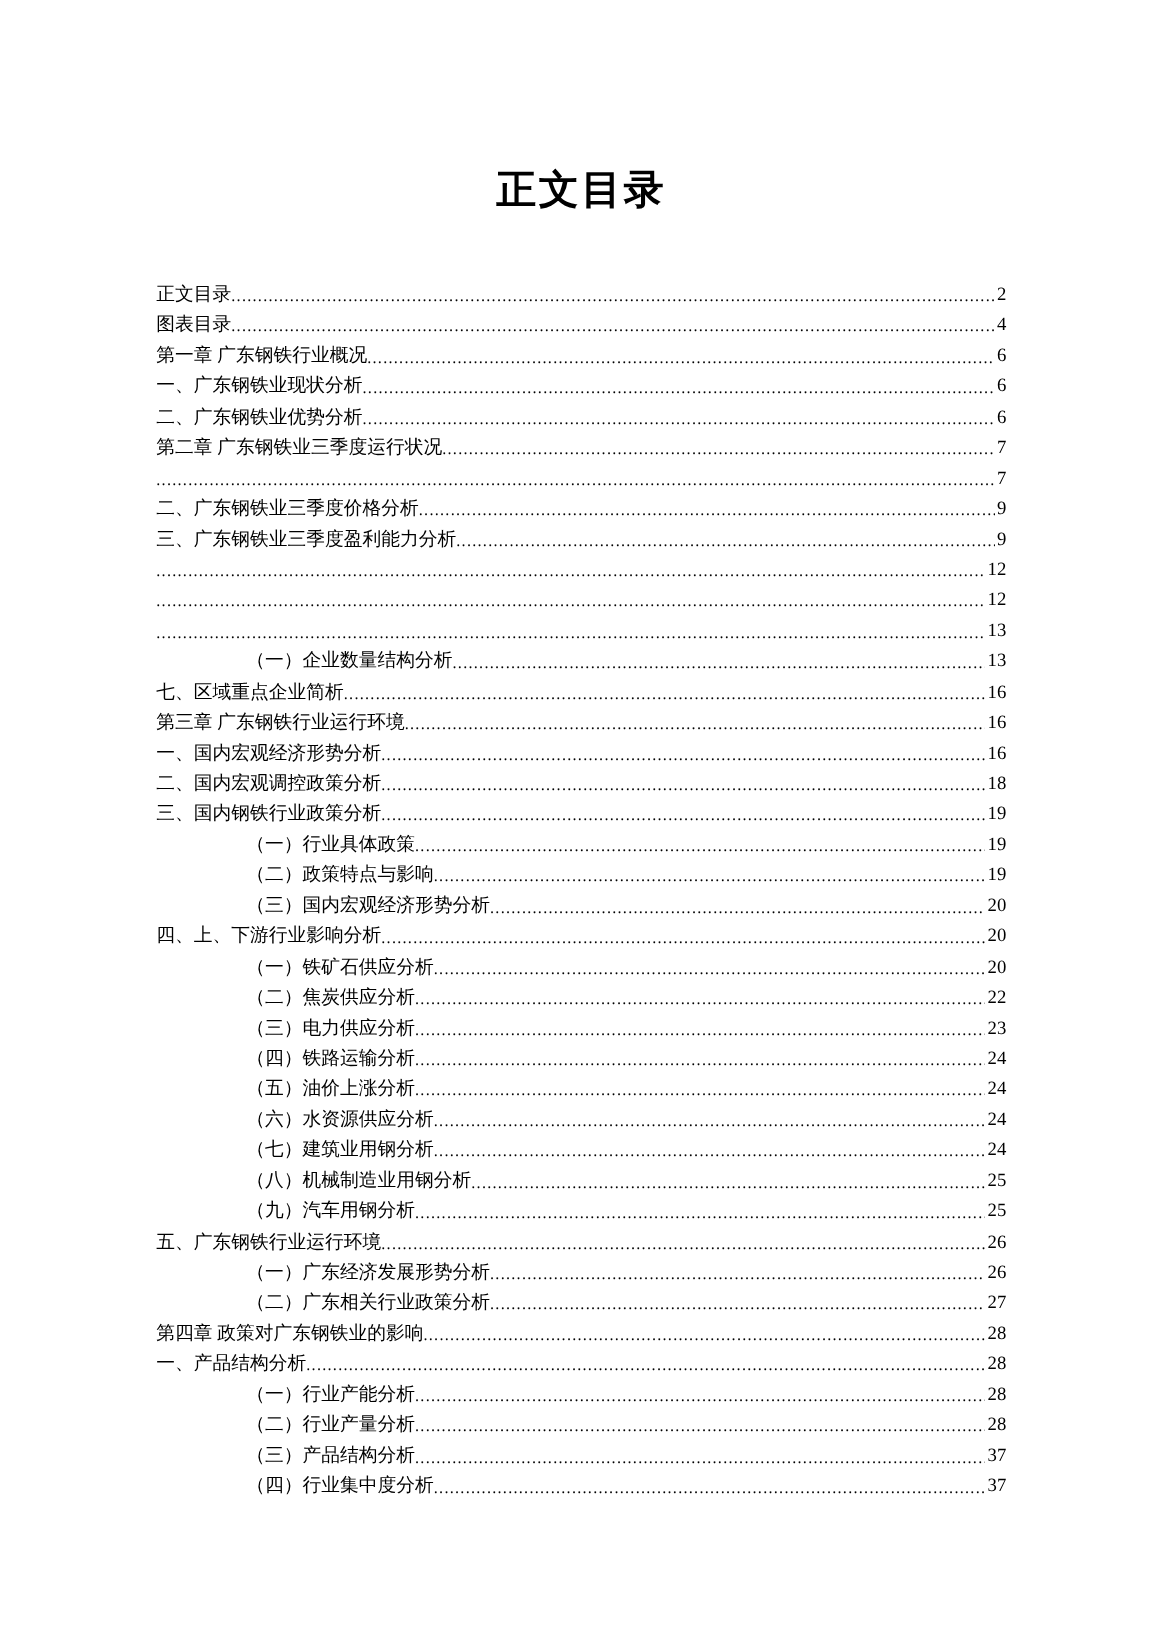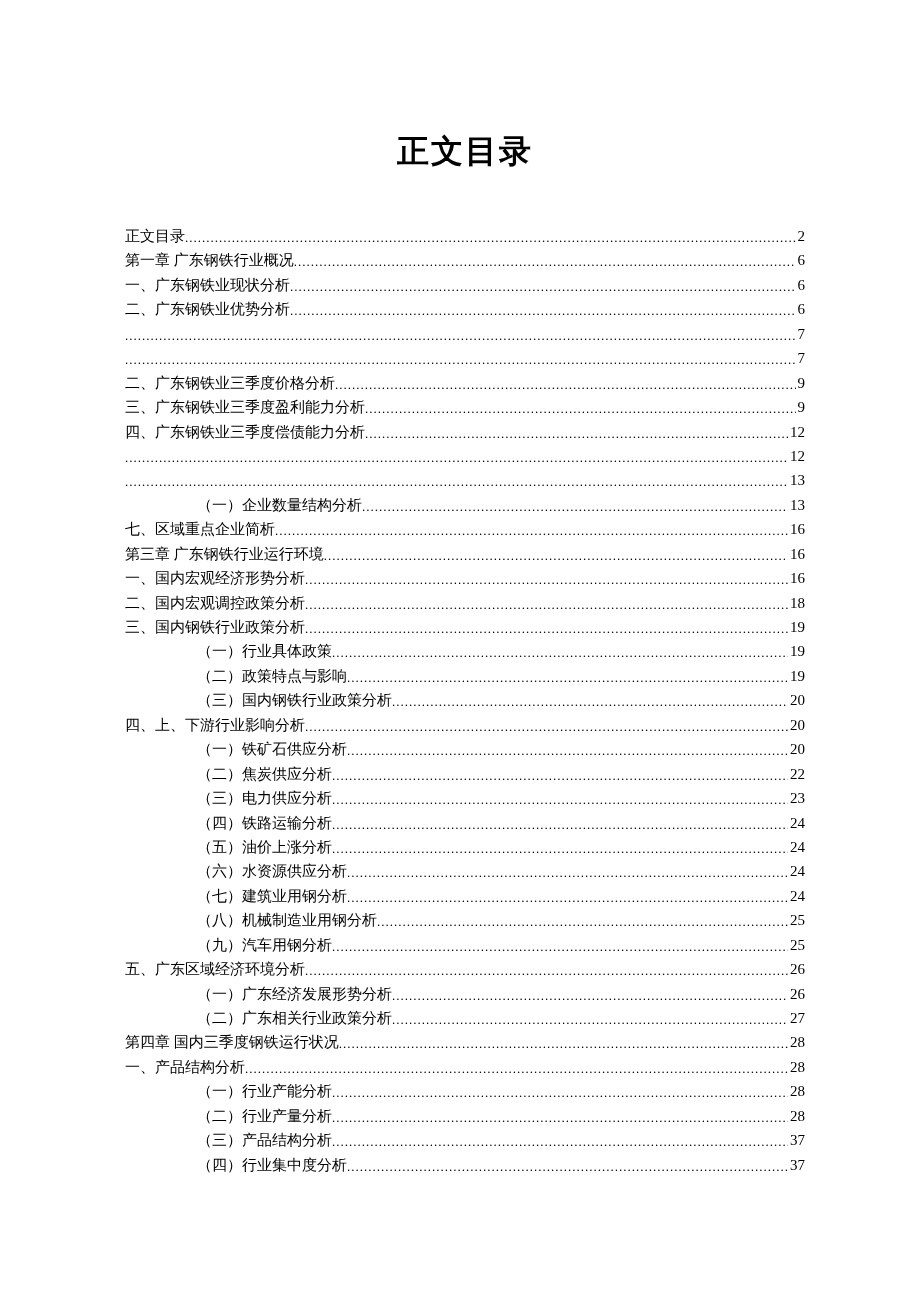--- a/index.html
+++ b/index.html
@@ -57,54 +57,59 @@
 
 <h1 class="page-title">正文目录</h1>
 
 <div class="toc" id="toc">
     <div class="toc-row lvl-0">
       <span class="toc-label">正文目录</span>
       <span class="toc-dots"></span>
       <span class="toc-page">2</span>
     </div>
     <div class="toc-row lvl-0">
+      <span class="toc-label">图表目录</span>
+      <span class="toc-dots"></span>
+      <span class="toc-page">4</span>
+    </div>
+    <div class="toc-row lvl-0">
       <span class="toc-label">第一章 广东钢铁行业概况</span>
       <span class="toc-dots"></span>
       <span class="toc-page">6</span>
     </div>
     <div class="toc-row lvl-1">
       <span class="toc-label">一、广东钢铁业现状分析</span>
       <span class="toc-dots"></span>
       <span class="toc-page">6</span>
     </div>
     <div class="toc-row lvl-1">
       <span class="toc-label">二、广东钢铁业优势分析</span>
       <span class="toc-dots"></span>
       <span class="toc-page">6</span>
     </div>
     <div class="toc-row lvl-0">
+      <span class="toc-label">第二章 广东钢铁业三季度运行状况</span>
       <span class="toc-dots"></span>
       <span class="toc-page">7</span>
     </div>
     <div class="toc-row lvl-1">
       <span class="toc-dots"></span>
       <span class="toc-page">7</span>
     </div>
     <div class="toc-row lvl-1">
       <span class="toc-label">二、广东钢铁业三季度价格分析</span>
       <span class="toc-dots"></span>
       <span class="toc-page">9</span>
     </div>
     <div class="toc-row lvl-1">
       <span class="toc-label">三、广东钢铁业三季度盈利能力分析</span>
       <span class="toc-dots"></span>
       <span class="toc-page">9</span>
     </div>
     <div class="toc-row lvl-1">
-      <span class="toc-label">四、广东钢铁业三季度偿债能力分析</span>
       <span class="toc-dots"></span>
       <span class="toc-page">12</span>
     </div>
     <div class="toc-row lvl-1">
       <span class="toc-dots"></span>
       <span class="toc-page">12</span>
     </div>
     <div class="toc-row lvl-1">
       <span class="toc-dots"></span>
       <span class="toc-page">13</span>
@@ -143,21 +148,21 @@
       <span class="toc-label">（一）行业具体政策</span>
       <span class="toc-dots"></span>
       <span class="toc-page">19</span>
     </div>
     <div class="toc-row lvl-2">
       <span class="toc-label">（二）政策特点与影响</span>
       <span class="toc-dots"></span>
       <span class="toc-page">19</span>
     </div>
     <div class="toc-row lvl-2">
-      <span class="toc-label">（三）国内钢铁行业政策分析</span>
+      <span class="toc-label">（三）国内宏观经济形势分析</span>
       <span class="toc-dots"></span>
       <span class="toc-page">20</span>
     </div>
     <div class="toc-row lvl-1">
       <span class="toc-label">四、上、下游行业影响分析</span>
       <span class="toc-dots"></span>
       <span class="toc-page">20</span>
     </div>
     <div class="toc-row lvl-2">
       <span class="toc-label">（一）铁矿石供应分析</span>
@@ -198,36 +203,36 @@
       <span class="toc-label">（八）机械制造业用钢分析</span>
       <span class="toc-dots"></span>
       <span class="toc-page">25</span>
     </div>
     <div class="toc-row lvl-2">
       <span class="toc-label">（九）汽车用钢分析</span>
       <span class="toc-dots"></span>
       <span class="toc-page">25</span>
     </div>
     <div class="toc-row lvl-1">
-      <span class="toc-label">五、广东区域经济环境分析</span>
+      <span class="toc-label">五、广东钢铁行业运行环境</span>
       <span class="toc-dots"></span>
       <span class="toc-page">26</span>
     </div>
     <div class="toc-row lvl-2">
       <span class="toc-label">（一）广东经济发展形势分析</span>
       <span class="toc-dots"></span>
       <span class="toc-page">26</span>
     </div>
     <div class="toc-row lvl-2">
       <span class="toc-label">（二）广东相关行业政策分析</span>
       <span class="toc-dots"></span>
       <span class="toc-page">27</span>
     </div>
     <div class="toc-row lvl-0">
-      <span class="toc-label">第四章 国内三季度钢铁运行状况</span>
+      <span class="toc-label">第四章 政策对广东钢铁业的影响</span>
       <span class="toc-dots"></span>
       <span class="toc-page">28</span>
     </div>
     <div class="toc-row lvl-1">
       <span class="toc-label">一、产品结构分析</span>
       <span class="toc-dots"></span>
       <span class="toc-page">28</span>
     </div>
     <div class="toc-row lvl-2">
       <span class="toc-label">（一）行业产能分析</span>

